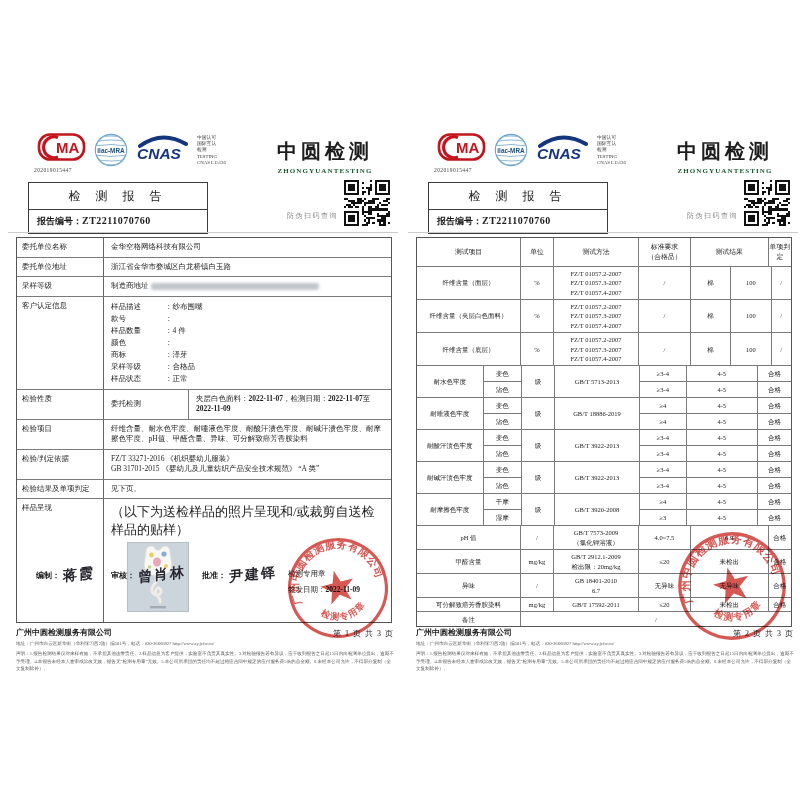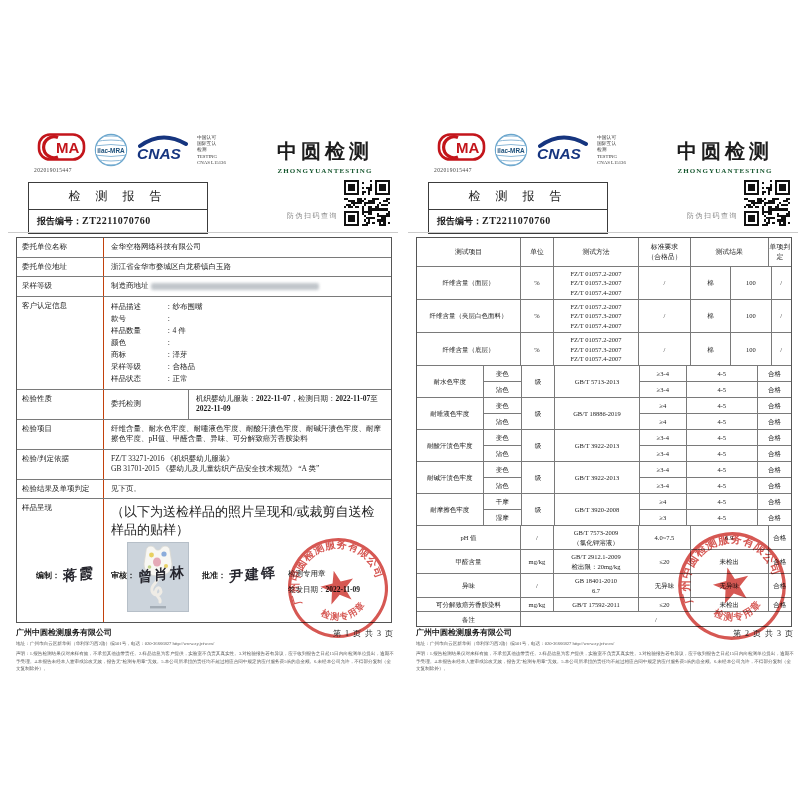--- a/index.html
+++ b/index.html
@@ -335,21 +335,21 @@
               <div>：</div>
               <div class="cv">正常</div>
             </div>
           </div>
         </div>
         <div class="irow">
           <div class="ilabel">检验性质</div>
           <div class="ival nopad">
             <div class="ntype">委托检测</div>
             <div class="ndates">
-              <span>机织婴幼儿服装：</span>
+              <span>夹层白色面料：</span>
               <span class="bold">2022-11-07</span>
               <span>，检测日期：</span>
               <span class="bold">2022-11-07</span>
               <span> 至 </span>
               <span class="bold">2022-11-09</span>
             </div>
           </div>
         </div>
         <div class="irow">
           <div class="ilabel">检验项目</div>

